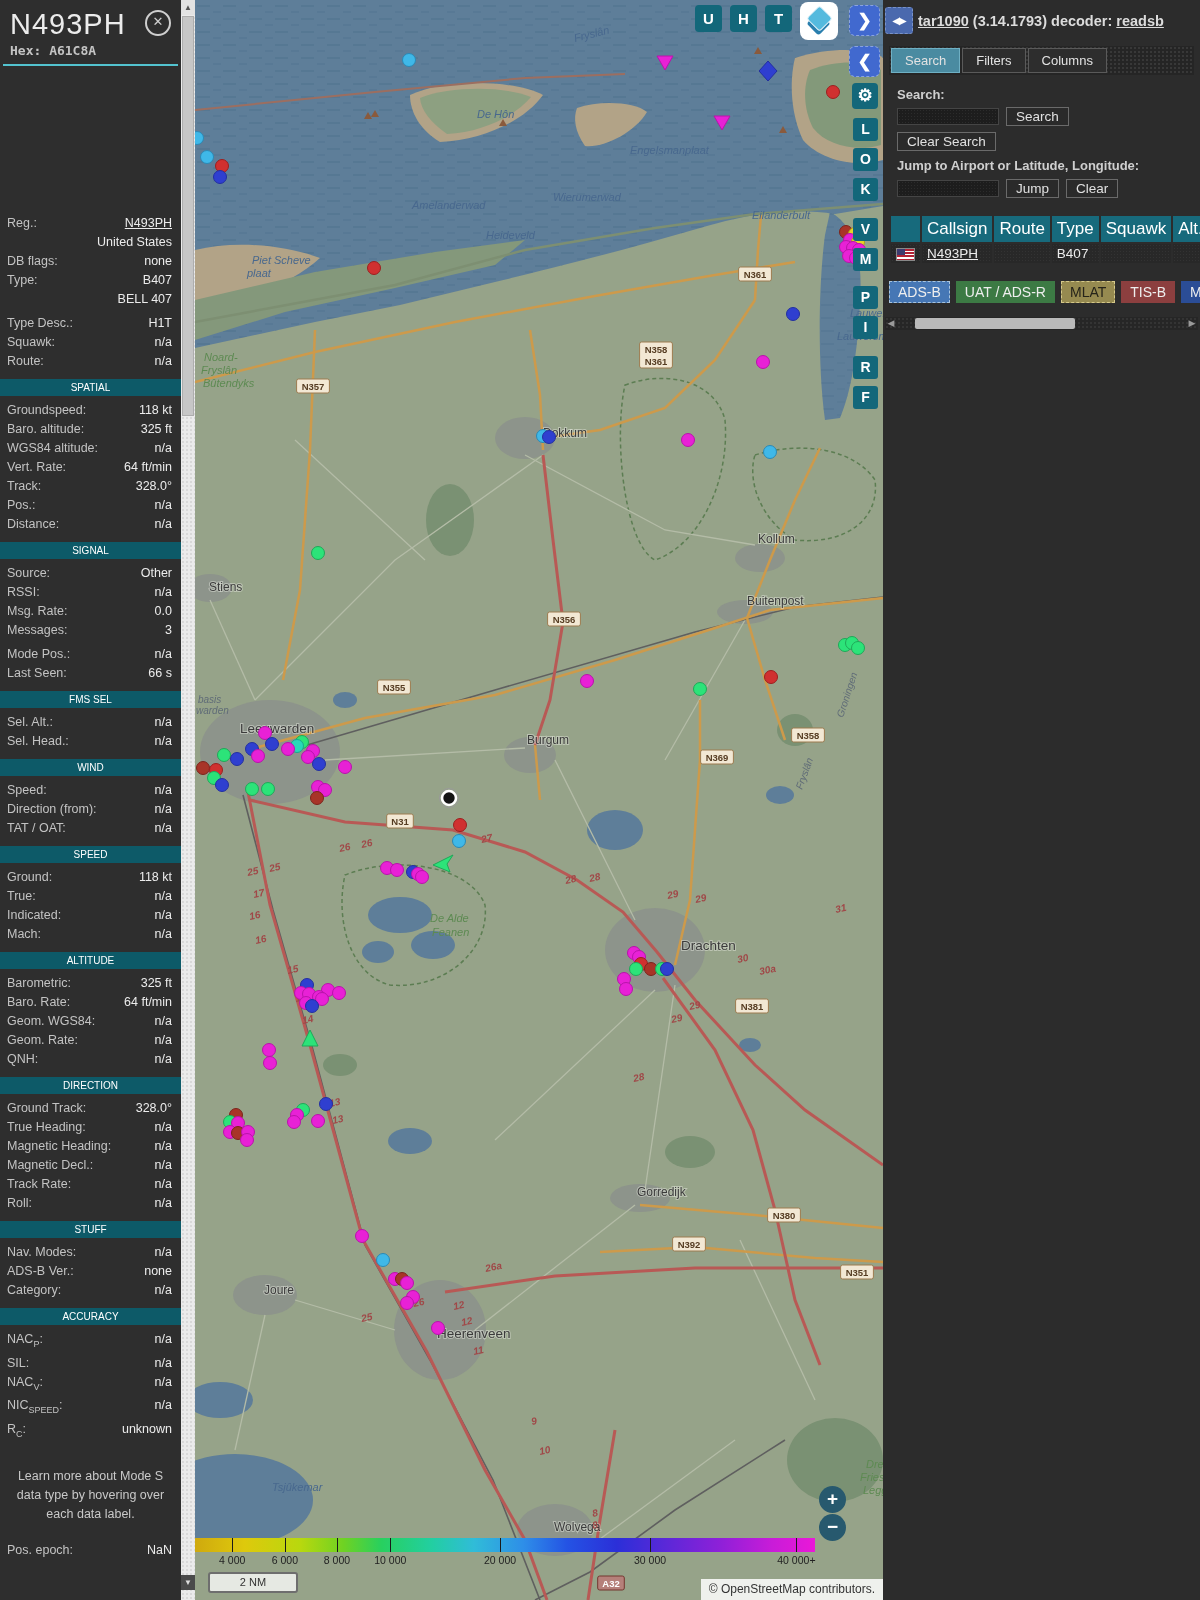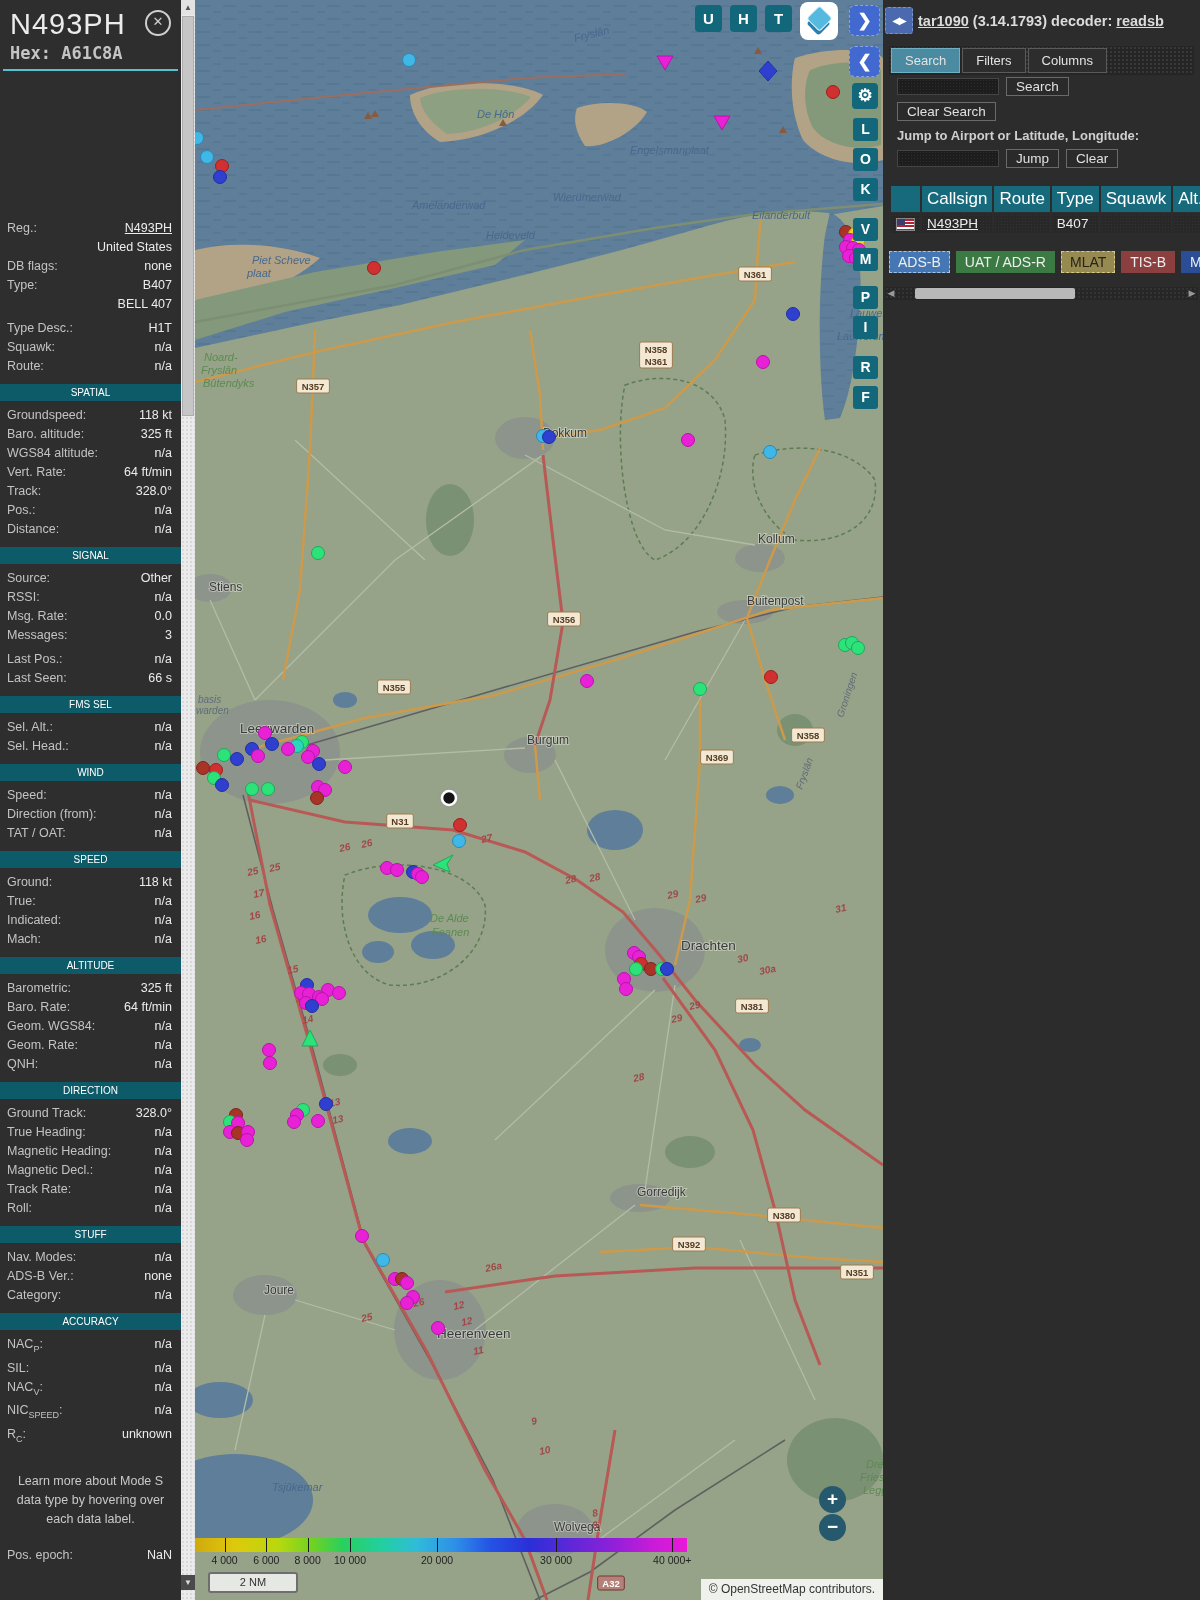--- a/index.html
+++ b/index.html
@@ -2,21 +2,21 @@
 <html><head>
 <meta charset="utf-8">
 <style>
   html,body{margin:0;padding:0;background:#222;width:1200px;height:1600px;overflow:hidden;
     font-family:"Liberation Sans",sans-serif;-webkit-font-smoothing:antialiased;}
   #app{position:relative;width:1200px;height:1600px;}
 
   
   #sidebar{position:absolute;left:0;top:0;width:181px;height:1600px;background:#2e2e2e;color:#d6d6d6;overflow:hidden;}
   #sb-title{font-size:29px;color:#ececec;padding:8px 0 0 10px;letter-spacing:1px;}
-  #sb-hex{font-family:"DejaVu Sans Mono",monospace;font-size:17px;font-weight:bold;color:#c4c4c4;padding:2px 0 6px 10px;}
+  #sb-hex{font-family:"DejaVu Sans Mono",monospace;font-size:13px;font-weight:bold;color:#c4c4c4;padding:2px 0 6px 10px;}
   #sb-close{position:absolute;right:10px;top:10px;width:22px;height:22px;border:2px solid #cfcfcf;border-radius:50%;
     color:#cfcfcf;text-align:center;line-height:20px;font-size:13px;cursor:pointer;}
   #sb-divider{height:2px;background:#53c3cf;margin:0 3px;}
   #sb-spacer{height:148px;}
   .sb-row{display:flex;justify-content:space-between;padding:0 9px 0 7px;font-size:12.5px;line-height:19px;}
   .sb-row .l{color:#c3c3c3;white-space:nowrap;}
   .sb-row .v{color:#ececec;text-align:right;white-space:nowrap;}
   .sb-row .v.link{text-decoration:underline;cursor:pointer;}
   .sb-row.gap{margin-top:5px;}
   .sb-sec{background:#0d5a68;color:#fff;text-align:center;font-size:10px;padding:3px 0;margin:8px 0 5px 0;}
@@ -38,21 +38,21 @@
   #btn-layers{position:absolute;left:605px;top:2px;width:38px;height:38px;background:#fff;border-radius:8px;cursor:pointer;}
   #btn-layers .d1,#btn-layers .d2{position:absolute;left:10px;width:17px;height:17px;transform:rotate(45deg);border-radius:3px;}
   #btn-layers .d2{top:13px;background:#2a7fae;}
   #btn-layers .d1{top:7px;background:#55bade;border:1px solid #e8f4fa;}
   .chev{position:absolute;left:654px;width:31px;height:31px;background:#4169cf;border:1px dashed #8aa4e0;box-sizing:border-box;
     border-radius:6px;color:#fff;font-weight:bold;font-size:17px;text-align:center;line-height:29px;cursor:pointer;}
   #btn-gear{position:absolute;left:657px;top:83px;width:26px;height:26px;font-size:17px;line-height:26px;border-radius:4px;}
   .lbtn{left:658px;width:25px;height:23px;line-height:23px;font-size:14px;border-radius:3px;}
   .zbtn{position:absolute;left:624px;width:27px;height:27px;border-radius:50%;background:#27596e;color:#fff;
     font-size:19px;font-weight:bold;text-align:center;line-height:25px;cursor:pointer;}
-  #legend{position:absolute;left:0;top:1538px;width:492px;height:14px;
+  #legend{position:absolute;left:0;top:1538px;width:620px;height:14px;
     background:linear-gradient(90deg,#cfa90e 0%,#dec90c 8%,#b8d80e 17%,#6ed223 24%,#28d05e 30%,#22cfa0 38%,#30bcd8 45%,#2e8ee8 53%,#2453e4 60%,#2b2fd8 68%,#5b28d8 76%,#9020d8 85%,#c81cd8 93%,#ea18d8 100%);}
   #legend .tick{position:absolute;top:0;width:1px;height:14px;background:#1a1a1a;}
   #legend .tlab{position:absolute;top:16px;transform:translateX(-50%);font-size:10.5px;color:#222;white-space:nowrap;}
   #scalebox{position:absolute;left:13px;top:1572px;width:86px;height:17px;background:rgba(250,250,250,0.8);
     border:2px solid #6e6e6e;border-radius:3px;text-align:center;font-size:11px;color:#333;line-height:17px;}
   #attrib{position:absolute;right:0;bottom:0;height:21px;background:rgba(255,255,255,0.85);
     font-size:12px;color:#333;line-height:21px;padding:0 8px;}
 
   
   #panel{position:absolute;left:883px;top:0;width:317px;height:1600px;background:#2c2c2c;color:#cfcfcf;}
@@ -195,21 +195,21 @@
         </div>
         <div class="sb-row">
           <span class="l">Msg. Rate:</span>
           <span class="v">0.0</span>
         </div>
         <div class="sb-row">
           <span class="l">Messages:</span>
           <span class="v">3</span>
         </div>
         <div class="sb-row gap">
-          <span class="l">Last Pos.:</span>
+          <span class="l">Mode Pos.:</span>
           <span class="v">n/a</span>
         </div>
         <div class="sb-row">
           <span class="l">Last Seen:</span>
           <span class="v">66 s</span>
         </div>
         <div class="sb-sec">FMS SEL</div>
         <div class="sb-row">
           <span class="l">Sel. Alt.:</span>
           <span class="v">n/a</span>
@@ -728,20 +728,21 @@
   <div id="panel">
     <div id="p-titlerow">
       <div id="p-swap">◀▶</div>
       <div id="p-title"><span class="lk">tar1090</span><span> (3.14.1793) decoder: </span><span class="lk">readsb</span></div>
     </div>
     <div id="p-tabs">
         <div class="ptab active">Search</div>
         <div class="ptab">Filters</div>
         <div class="ptab">Columns</div>
       </div>
+    <div id="p-search-label">Search:</div>
     <div class="inprow">
       <div class="pinput"></div>
       <div class="pbtn">Search</div>
     </div>
     <div class="pbtn" id="p-clearsearch">Clear Search</div>
     <div id="p-jump-label" style="width:250px;">Jump to Airport or Latitude, Longitude:</div>
     <div class="inprow">
       <div class="pinput"></div>
       <div class="pbtn">Jump</div>
       <div class="pbtn">Clear</div>

